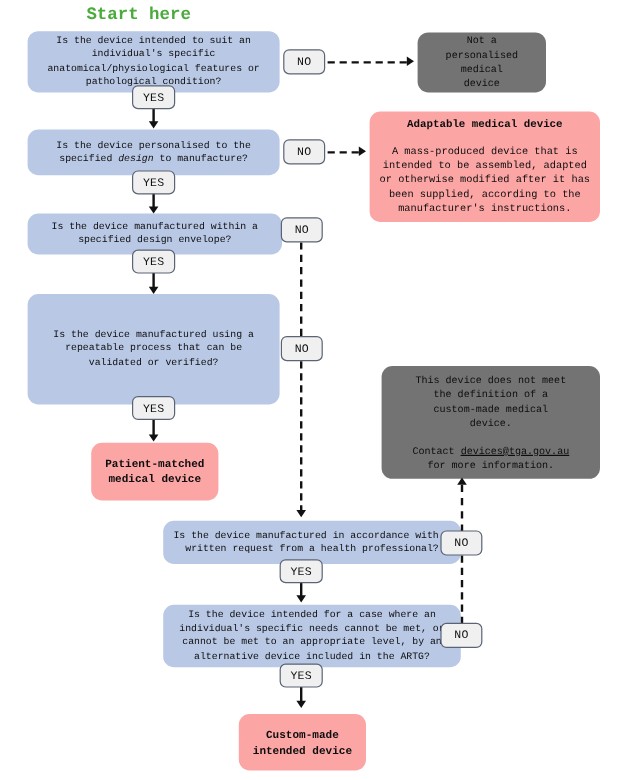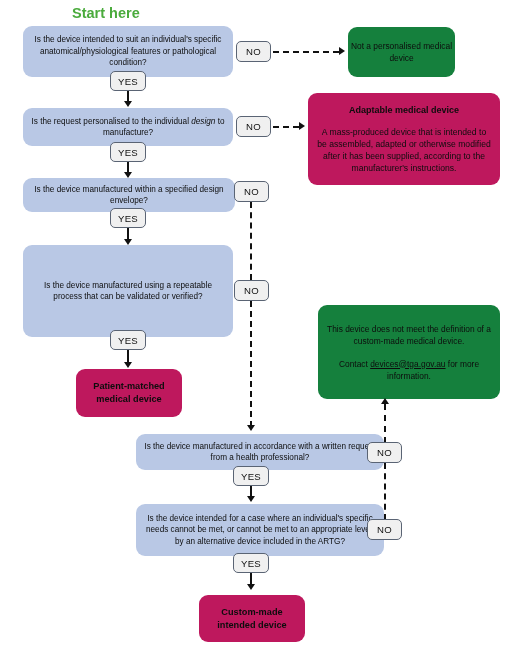--- a/index.html
+++ b/index.html
@@ -5,21 +5,21 @@
   html, body {
     margin: 0;
     padding: 0;
     background: #ffffff;
   }
   #canvas {
     position: relative;
     width: 519px;
     height: 650px;
     background: #ffffff;
-    font-family: Liberation Sans, sans-serif;
+    font-family: Liberation Mono, monospace;
     overflow: hidden;
   }
 
   
   .node {
     position: absolute;
     box-sizing: border-box;
     display: flex;
     flex-direction: column;
     align-items: center;
@@ -35,41 +35,41 @@
     line-height: 11.5px;
     padding: 4px 7px;
   }
   .q-box .sub {
     font-style: italic;
     margin-top: 9px;
   }
   .q-box em { font-style: italic; }
 
   .green-box {
-    background: #be185d;
+    background: #fca5a5;
     font-size: 8.6px;
     line-height: 12px;
     padding: 5px 8px;
   }
   .green-box.result {
     font-weight: bold;
     font-size: 9.2px;
     line-height: 13px;
   }
   .green-box .hdr {
     font-weight: bold;
     font-size: 9px;
     margin-bottom: 10px;
   }
 
   .purple-box {
-    background: #15803d;
+    background: #737373;
     font-size: 8.4px;
     line-height: 12px;
-    padding: 5px 2px;
+    padding: 5px 24px;
   }
   .purple-box .para { margin-top: 11px; }
   .purple-box a {
     color: #0d0d0d;
     text-decoration: underline;
   }
 
   
   .badge {
     position: absolute;
@@ -147,21 +147,21 @@
   <div class="badge" style="left:110px; top:71px; width:36px; height:20px;">YES</div>
   <div class="conn v-solid" style="left:127px; top:90px; height:15px;"></div>
   <div class="conn arrow-down" style="left:124px; top:101px;"></div>
 
   <div class="node purple-box" style="left:348px; top:27px; width:107px; height:50px;">
     <span>Not a personalised medical device</span>
   </div>
 
   <div class="node q-box" style="left:23px; top:108px; width:210px; height:38px;">
     <span>
-      <span>Is the request personalised to the individual </span><em>design</em><span> to manufacture?</span>
+      <span>Is the device personalised to the specified </span><em>design</em><span> to manufacture?</span>
     </span>
   </div>
   <div class="badge" style="left:236px; top:116px; width:35px; height:21px;">NO</div>
   <div class="conn h-dashed" style="left:273px; top:126px; width:26px;"></div>
   <div class="conn arrow-right" style="left:299px; top:122px;"></div>
   <div class="badge" style="left:110px; top:142px; width:36px; height:20px;">YES</div>
   <div class="conn v-solid" style="left:127px; top:161px; height:15px;"></div>
   <div class="conn arrow-down" style="left:124px; top:172px;"></div>
 
   <div class="node green-box" style="left:308px; top:93px; width:192px; height:92px;">

